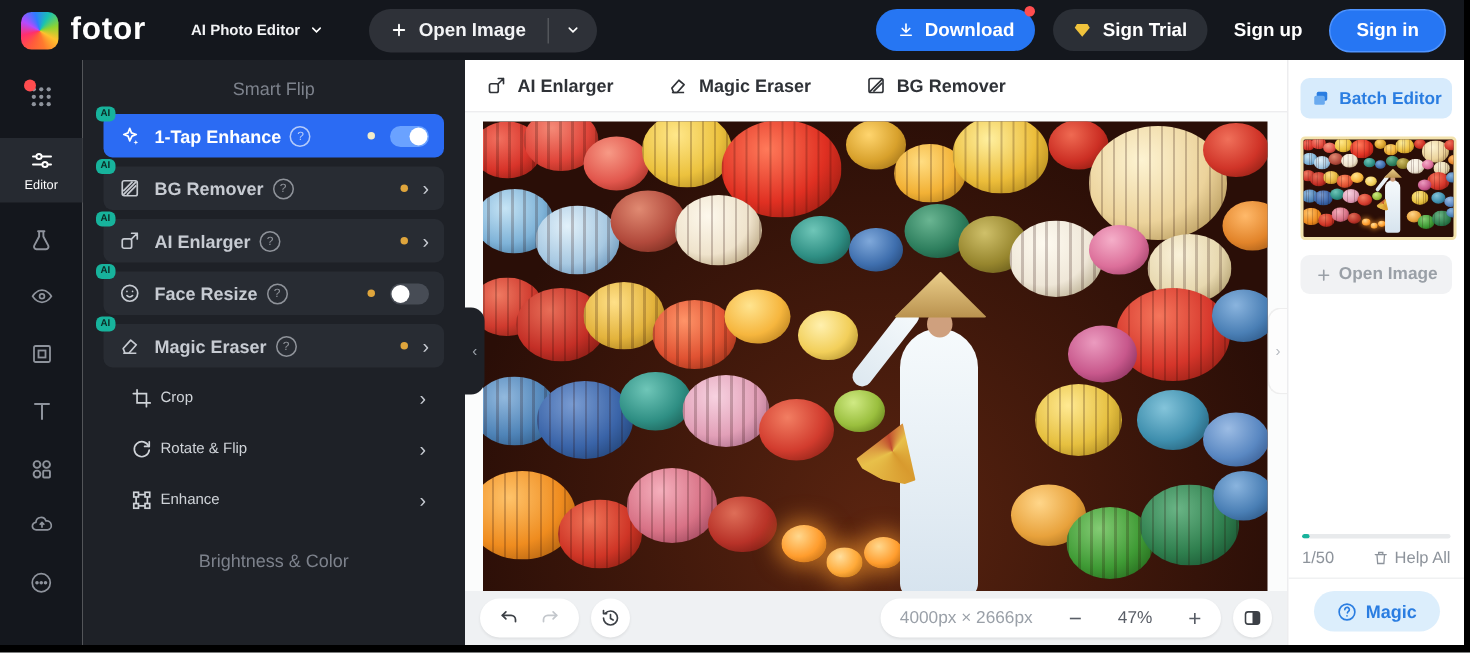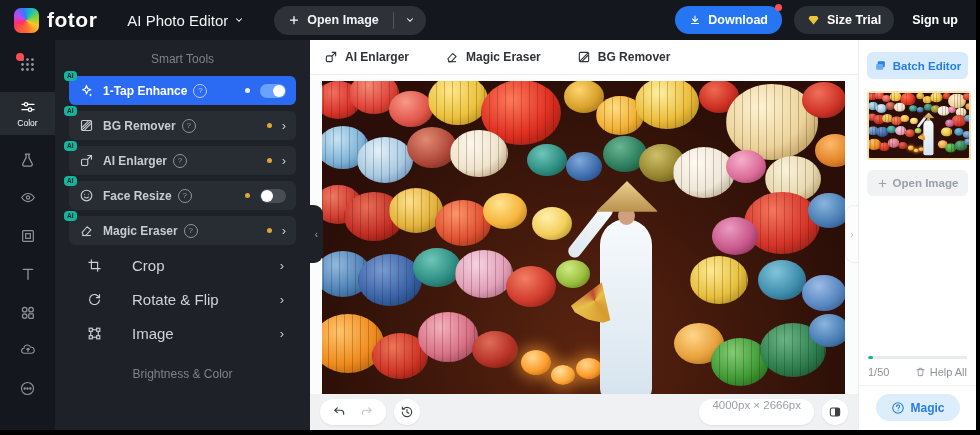--- a/index.html
+++ b/index.html
@@ -4,21 +4,21 @@
 <style>
   html,body{margin:0;padding:0;}
   body{width:980px;height:435px;background:#000;font-family:"Liberation Sans",sans-serif;overflow:hidden;position:relative;-webkit-font-smoothing:antialiased;}
   .app{position:absolute;top:0;left:0;width:976px;height:430px;background:#fff;overflow:hidden;}
   svg{display:block;}
 
   
   .topbar{position:absolute;top:0;left:0;width:976px;height:40px;background:#14171d;display:flex;align-items:center;}
   .logo-box{width:25px;height:25px;border-radius:7px;margin-left:14px;background:conic-gradient(from 210deg,#ff5a3c,#ff2f6d,#b44bff,#2f7bff,#19c3b1,#8fd430,#ffc22e,#ff7a2e,#ff5a3c);}
   .logo-text{color:#fff;font-size:21px;font-weight:600;letter-spacing:.5px;margin-left:8px;}
-  .product{display:flex;align-items:center;gap:6px;margin-left:30px;color:#f2f3f5;font-size:15px;font-weight:400;cursor:pointer;}
+  .product{display:flex;align-items:center;gap:6px;margin-left:30px;color:#f2f3f5;font-size:10px;font-weight:700;cursor:pointer;}
   .open-pill{display:flex;align-items:center;margin-left:30px;height:29px;background:#2e3138;border-radius:18px;color:#f2f3f5;cursor:pointer;}
   .open-pill .main{display:flex;align-items:center;gap:7px;padding:0 14px;font-size:12.5px;font-weight:600;}
   .open-pill .sep{width:1px;height:17px;background:rgba(255,255,255,.18);}
   .open-pill .chev{padding:0 11px;display:flex;align-items:center;}
   .top-spacer{flex:1;}
   .btn-download{position:relative;display:flex;align-items:center;gap:7px;height:28px;padding:0 14px;border-radius:16px;background:#2676f3;color:#fff;font-size:12.5px;font-weight:600;cursor:pointer;}
   .btn-download .reddot{position:absolute;top:-2px;right:0;width:7px;height:7px;border-radius:50%;background:#ff4d4f;}
   .btn-trial{display:flex;align-items:center;gap:7px;height:28px;padding:0 13px;border-radius:16px;background:#2b2f36;color:#fff;font-size:12.5px;font-weight:600;margin-left:12px;cursor:pointer;}
   .signup{color:#fff;font-size:12.5px;font-weight:600;margin:0 18px;cursor:pointer;}
   .btn-signin{display:flex;align-items:center;height:29px;padding:0 17px;border-radius:17px;background:#2676f3;border:1.5px solid #4f94ff;color:#fff;font-size:12.5px;font-weight:600;margin-right:12px;cursor:pointer;box-sizing:border-box;}
@@ -41,37 +41,37 @@
   .dot{width:5px;height:5px;border-radius:50%;background:#dfa53c;margin-right:10px;}
   .tool-row.active .dot{background:#f2ecc9;}
   .chev-r{font-size:13px;color:#c7cbd2;line-height:1;}
   .ai-badge{position:absolute;top:-5px;left:-5px;background:#17b39c;color:#0b2a24;font-size:6.5px;font-weight:bold;padding:1.5px 3px;border-radius:4px;line-height:1;}
   .toggle{width:26px;height:14px;border-radius:8px;position:relative;}
   .toggle.on{background:#6aa2ff;}
   .toggle.on .knob{position:absolute;right:1px;top:1px;width:12px;height:12px;border-radius:50%;background:#fff;}
   .toggle.off{background:#474c55;}
   .toggle.off .knob{position:absolute;left:1px;top:1px;width:12px;height:12px;border-radius:50%;background:#fff;}
   .plain-row{display:flex;align-items:center;height:28px;margin:6px 10px 6px 20px;padding:0 12px;color:#cfd3d8;cursor:pointer;}
-  .plain-row .tlabel{font-size:15px;margin-left:30px;}
+  .plain-row .tlabel{font-size:10px;margin-left:5px;}
   .plain-row .chev-r{margin-right:4px;}
 
   
   .canvas{position:absolute;top:40px;left:310px;width:548px;height:390px;background:#fbfcfc;}
   .canvas-tools{height:34px;background:#fff;border-bottom:1px solid #ededef;display:flex;align-items:center;gap:36px;padding-left:14px;}
   .ctool{display:flex;align-items:center;gap:7px;color:#2f3237;font-size:12px;font-weight:600;cursor:pointer;}
   .photo{position:absolute;left:12px;top:41px;width:523px;height:316px;overflow:hidden;background:radial-gradient(circle at 50% 85%,#5a2410,#2a0e07 75%);}
   .scene{position:absolute;left:0;top:0;width:523px;height:316px;}
   .lan{position:absolute;border-radius:50%;}
   .figure-part{position:absolute;}
 
   .canvas-footer{position:absolute;left:0;right:0;bottom:0;height:36px;background:#eff1f3;display:flex;align-items:center;padding:0 10px;box-sizing:border-box;gap:8px;}
   .pill{background:#fff;border-radius:15px;height:26px;display:flex;align-items:center;box-shadow:0 1px 2px rgba(0,0,0,.08);}
   .pill.icons{padding:0 12px;gap:14px;}
   .pill.round{width:26px;justify-content:center;}
-  .pill.zoomctl{padding:0 13px;gap:24px;flex-direction:column;}
+  .pill.zoomctl{padding:0 13px;gap:24px;}
   .dim-text{color:#9aa0a8;font-size:11.5px;}
   .zoom-text{color:#585d66;font-size:11.5px;}
   .zbtn{color:#585d66;font-size:15px;line-height:1;cursor:pointer;}
   .f-spacer{flex:1;}
 
   .handle-left{position:absolute;left:0;top:165px;width:13px;height:58px;background:#1e2127;border-radius:0 9px 9px 0;display:flex;align-items:center;justify-content:center;color:#9aa0a8;font-size:10px;cursor:pointer;}
   .handle-right{position:absolute;right:0;top:165px;width:13px;height:58px;background:#fdfdfd;border:1px solid #eee;border-right:none;border-radius:9px 0 0 9px;display:flex;align-items:center;justify-content:center;color:#b6bac0;font-size:10px;cursor:pointer;box-sizing:border-box;}
 
   
   .rpanel{position:absolute;top:40px;left:858px;width:118px;height:390px;background:#fff;border-left:1px solid #ededef;box-sizing:border-box;}
@@ -130,23 +130,26 @@
         </span>
       <span>Download</span>
       <span class="reddot"></span>
     </div>
     <div class="btn-trial">
       <span>
           <svg width="13" height="12" viewBox="0 0 24 24" fill="#f0c33c">
             <path d="M5 4h14l3 5-10 12L2 9z"></path>
           </svg>
         </span>
-      <span>Size Trial</span>
+      <span>Sign Trial</span>
     </div>
     <div class="signup">Sign up</div>
+    <div class="btn-signin">
+      <span>Sign in</span>
+    </div>
   </div>
 
   <div class="rail">
     <div class="rail-item" style="top:16px">
       <span style="position:relative">
         <svg width="17" height="17" viewBox="0 0 24 24" fill="#8e939c">
             <circle cx="5" cy="5" r="2"></circle>
             <circle cx="12" cy="5" r="2"></circle>
             <circle cx="19" cy="5" r="2"></circle>
             <circle cx="5" cy="12" r="2"></circle>
@@ -160,21 +163,21 @@
       </span>
     </div>
     <div class="rail-item active" style="top:52px">
       <span>
           <svg width="18" height="16" viewBox="0 0 24 24" fill="none" stroke="#fff" stroke-width="2" stroke-linecap="round">
             <path d="M3 8h18M3 16h18"></path>
             <circle cx="9" cy="8" r="2.6" fill="#262a31"></circle>
             <circle cx="15" cy="16" r="2.6" fill="#262a31"></circle>
           </svg>
         </span>
-      <span class="rlabel">Color</span>
+      <span class="rlabel">Editor</span>
     </div>
     <div class="rail-item" style="top:112px">
       <span>
           <svg width="17" height="17" viewBox="0 0 24 24" fill="none" stroke="#8e939c" stroke-width="1.8" stroke-linecap="round" stroke-linejoin="round">
             <path d="M9 3h6M10 3v5l-4.6 8.6A2.4 2.4 0 007.5 20h9a2.4 2.4 0 002.1-3.4L14 8V3"></path>
           </svg>
         </span>
     </div>
     <div class="rail-item" style="top:150px">
       <span>
@@ -223,21 +226,21 @@
             <circle cx="12" cy="12" r="8.5"></circle>
             <circle cx="8" cy="12" r="0.9" fill="#8e939c"></circle>
             <circle cx="12" cy="12" r="0.9" fill="#8e939c"></circle>
             <circle cx="16" cy="12" r="0.9" fill="#8e939c"></circle>
           </svg>
         </span>
     </div>
   </div>
 
   <div class="sidebar">
-    <div class="sec-title" style="padding:12px 0 10px">Smart Tools</div>
+    <div class="sec-title" style="padding:12px 0 10px">Smart Flip</div>
 
     <div class="tool-row active">
       <span class="ai-badge">AI</span>
       <span>
           <svg width="15" height="15" viewBox="0 0 24 24" fill="none" stroke="#fff" stroke-width="1.8" stroke-linejoin="round">
             <path d="M12 4l1.8 4.9L19 10.7l-4.6 1.7L12 17.5l-1.8-5.1L5.6 10.7l4.6-1.8z"></path>
             <path d="M18.5 16.5l.7 1.9 1.9.7-1.9.7-.7 1.9-.7-1.9-1.9-.7 1.9-.7z" fill="#fff" stroke="none"></path>
           </svg>
         </span>
       <span class="tlabel">1-Tap Enhance</span>
@@ -336,21 +339,21 @@
     <div class="plain-row">
       <span>
           <svg width="15" height="15" viewBox="0 0 24 24" fill="none" stroke="#cfd3d8" stroke-width="1.8">
             <rect x="6" y="6" width="12" height="12"></rect>
             <rect x="3.5" y="3.5" width="5" height="5" fill="#1e2127"></rect>
             <rect x="15.5" y="3.5" width="5" height="5" fill="#1e2127"></rect>
             <rect x="3.5" y="15.5" width="5" height="5" fill="#1e2127"></rect>
             <rect x="15.5" y="15.5" width="5" height="5" fill="#1e2127"></rect>
           </svg>
         </span>
-      <span class="tlabel">Image</span>
+      <span class="tlabel">Enhance</span>
       <span class="row-spacer"></span>
       <span class="chev-r">›</span>
     </div>
 
     <div class="sec-title" style="padding:14px 0 10px">Brightness &amp; Color</div>
 
   </div>
 
   <div class="canvas">
     <div class="canvas-tools">

